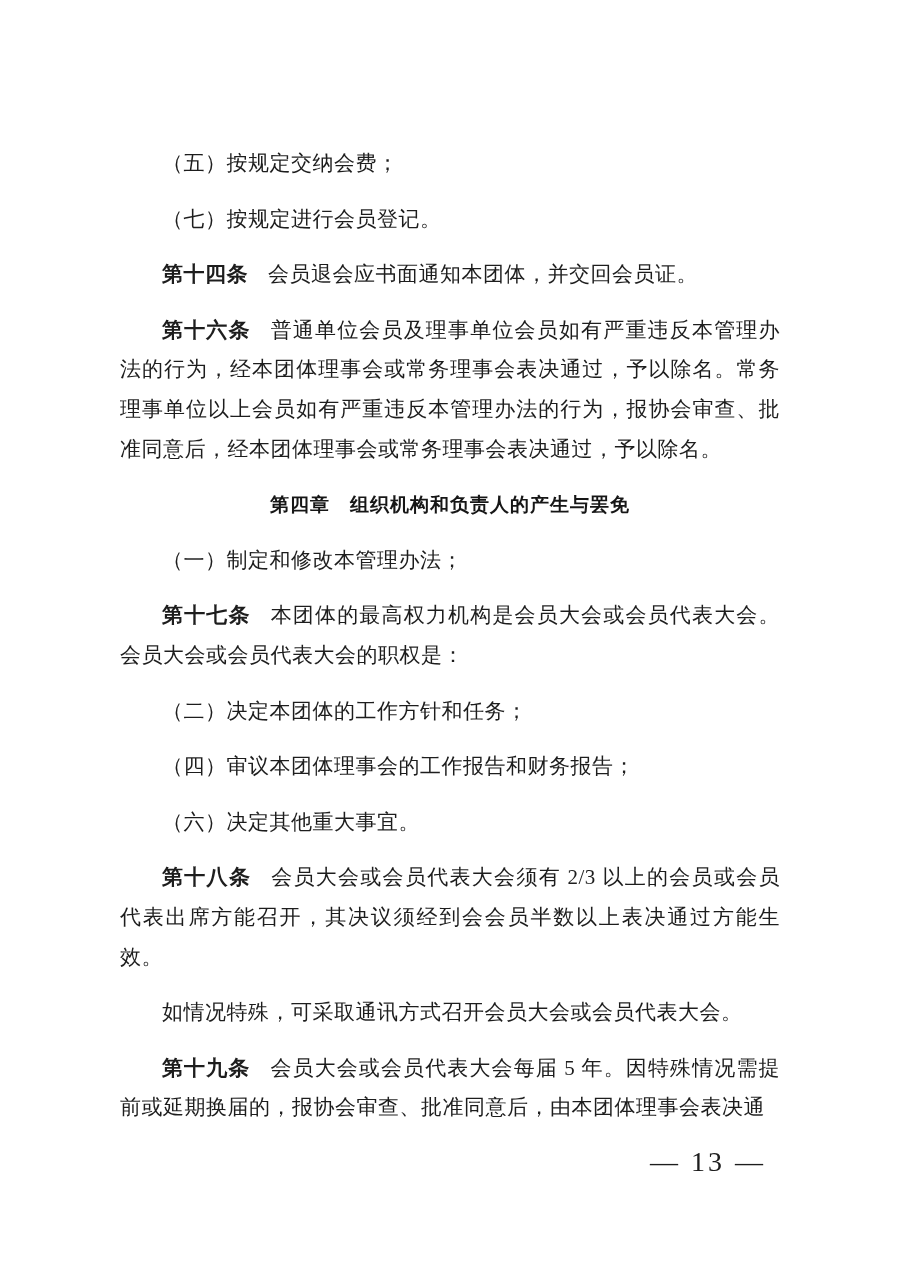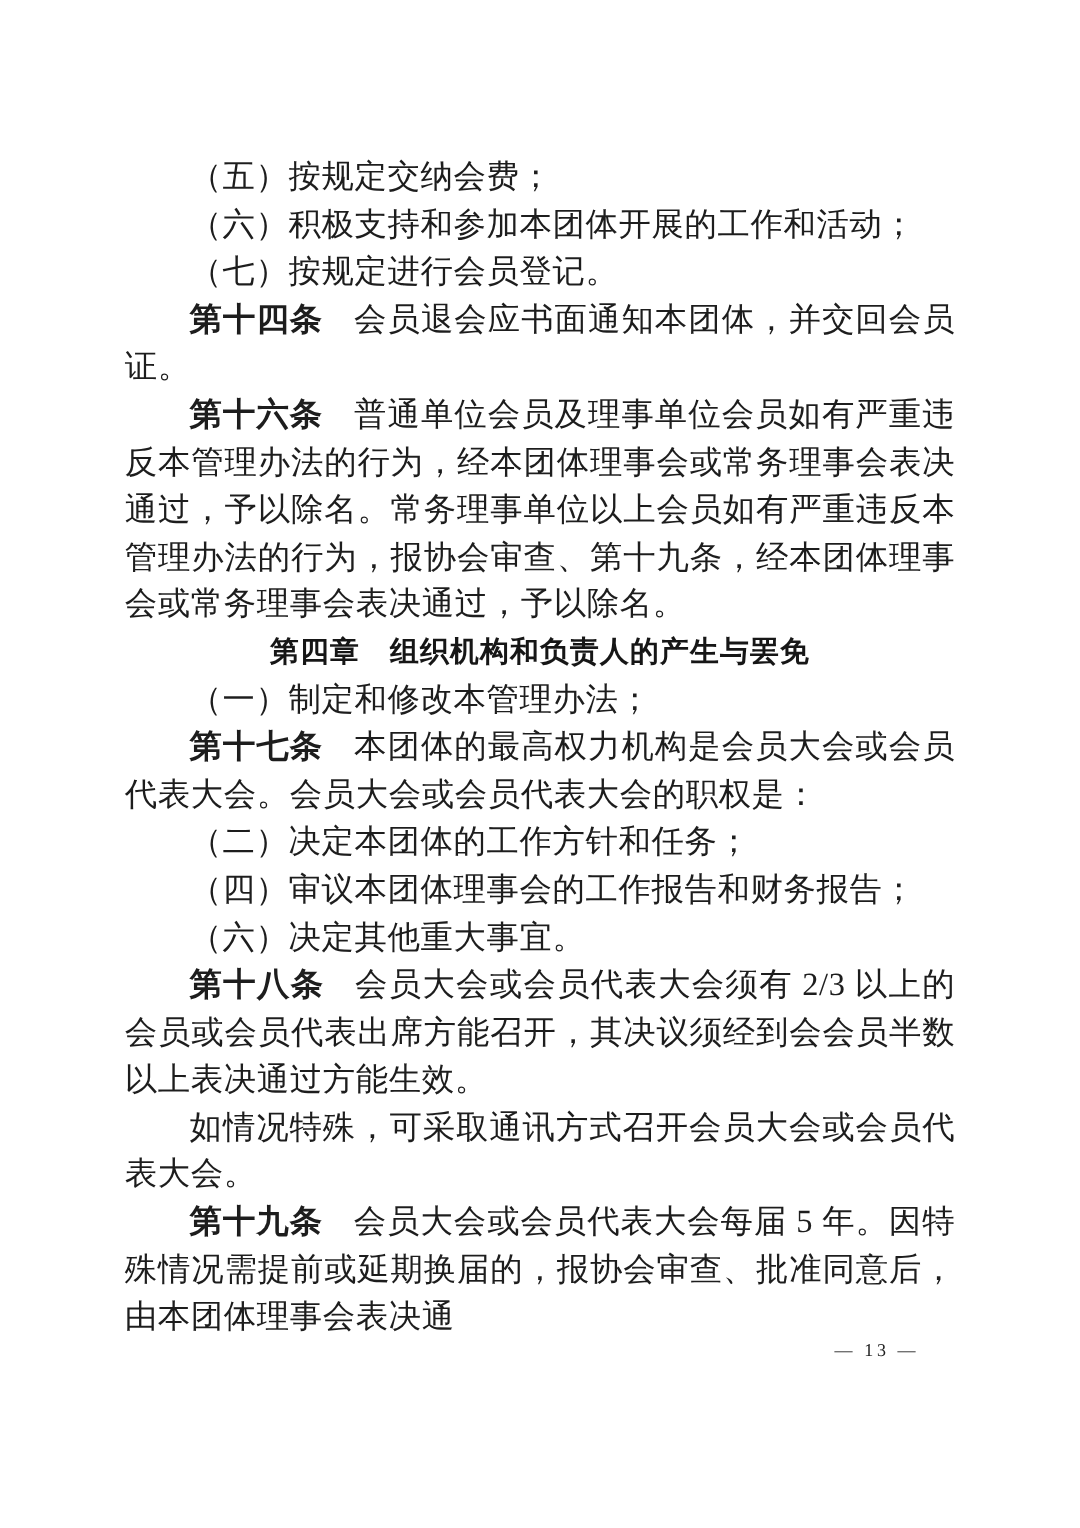--- a/index.html
+++ b/index.html
@@ -22,66 +22,65 @@
     height: 1273px;
     background: #ffffff;
   }
   .content {
     position: absolute;
     left: 104px;
     top: 128px;
     width: 692px;
   }
   .line {
-    margin: 0;
-    font-size: 27px;
+    margin: 16px;
+    font-size: 21px;
     line-height: 39.6px;
     text-align: justify;
     text-indent: 2em;
     letter-spacing: 0.5px;
   }
   .article-label {
     font-weight: bold;
     margin-right: 0.95em;
   }
   .chapter-heading {
     margin: 0;
     font-family: "Liberation Sans", sans-serif;
     font-weight: bold;
-    font-size: 24px;
+    font-size: 19px;
     line-height: 39.6px;
     text-align: center;
     text-indent: 0;
     letter-spacing: 1px;
     color: #161616;
   }
   .footer-page-number {
     position: absolute;
-    top: 1111px;
+    top: 1147px;
     right: 134px;
-    font-size: 15px;
+    font-size: 28px;
     line-height: 30px;
     letter-spacing: 3px;
     color: #1d1d1d;
   }
 </style>
 </head>
 <body>
 
 <div class="page">
   <div class="content">
 
     <p class="line">（五）按规定交纳会费；</p>
-    <p class="line">（六）积极支持和参加本团体开展的工作和活动；</p>
     <p class="line">（七）按规定进行会员登记。</p>
 
     <p class="line"><span class="article-label">第十四条</span><span>会员退会应书面通知本团体，并交回会员证。</span></p>
 
 
-    <p class="line"><span class="article-label">第十六条</span><span>普通单位会员及理事单位会员如有严重违反本管理办法的行为，经本团体理事会或常务理事会表决通过，予以除名。常务理事单位以上会员如有严重违反本管理办法的行为，报协会审查、第十九条，经本团体理事会或常务理事会表决通过，予以除名。</span></p>
+    <p class="line"><span class="article-label">第十六条</span><span>普通单位会员及理事单位会员如有严重违反本管理办法的行为，经本团体理事会或常务理事会表决通过，予以除名。常务理事单位以上会员如有严重违反本管理办法的行为，报协会审查、批准同意后，经本团体理事会或常务理事会表决通过，予以除名。</span></p>
 
     <p class="chapter-heading">第四章　组织机构和负责人的产生与罢免</p>
 
     <p class="line">（一）制定和修改本管理办法；</p>
 
     <p class="line"><span class="article-label">第十七条</span><span>本团体的最高权力机构是会员大会或会员代表大会。会员大会或会员代表大会的职权是：</span></p>
     <p class="line">（二）决定本团体的工作方针和任务；</p>
     <p class="line">（四）审议本团体理事会的工作报告和财务报告；</p>
     <p class="line">（六）决定其他重大事宜。</p>
 

